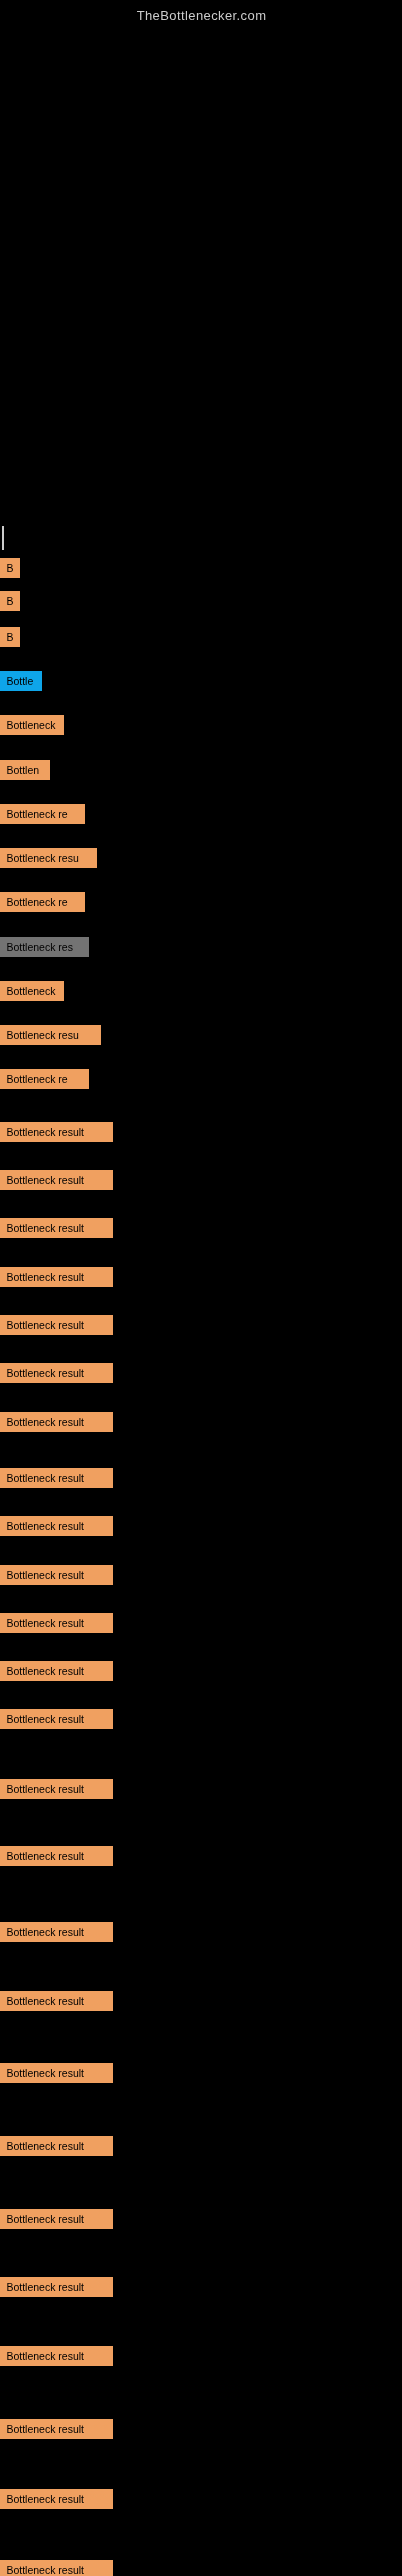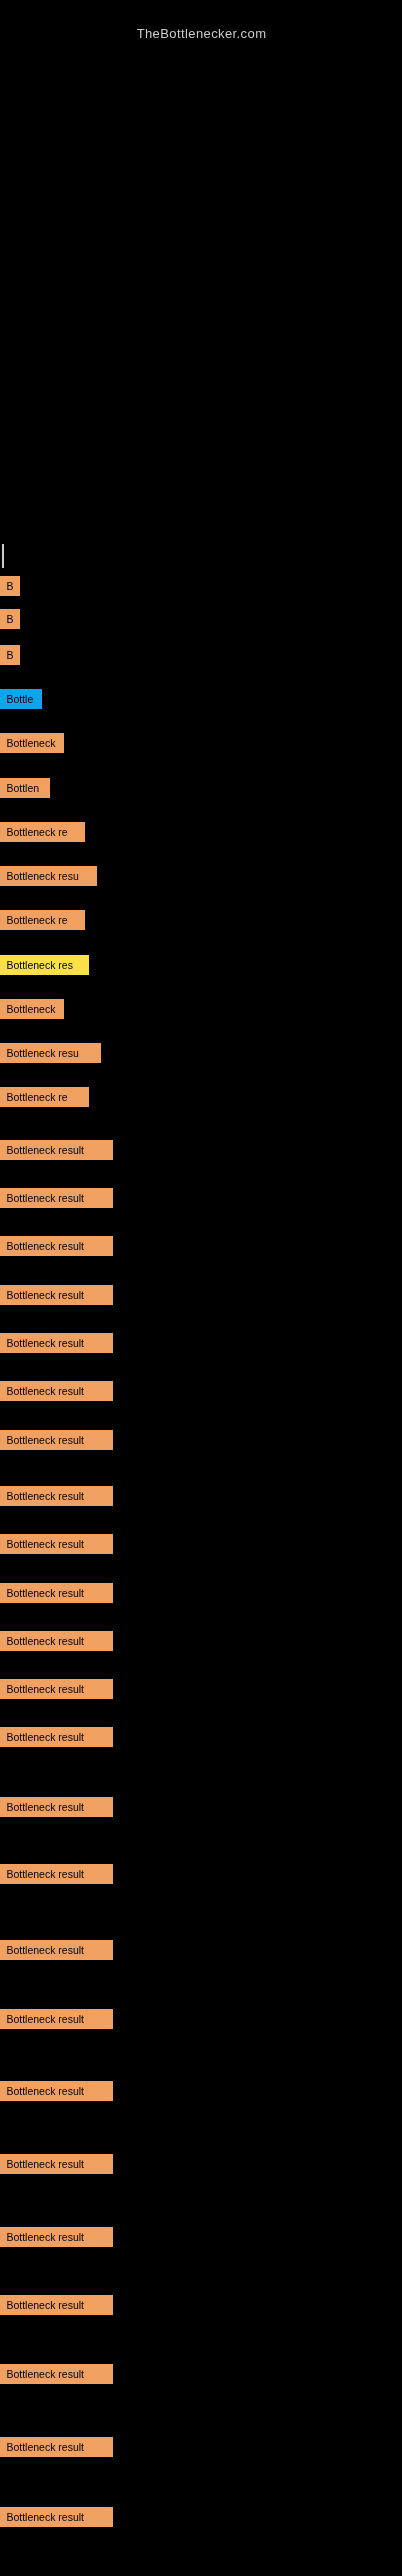--- a/index.html
+++ b/index.html
@@ -13,21 +13,21 @@
       width: 403px;
       min-height: 2576px;
       font-family: Arial, sans-serif;
       position: relative;
     }
 
     .site-title {
       color: #cccccc;
       font-size: 13px;
       text-align: center;
-      padding: 26px 0 4px 0;
+      padding: 8px 0 4px 0;
       letter-spacing: 0.4px;
     }
 
   </style>
 </head>
 <body>
 
 <div class="site-title">TheBottlenecker.com</div>
 
 <div id="items-wrapper" style="position: relative; width: 403px; height: 2576px;">
@@ -54,21 +54,21 @@
     <div style="position: absolute; left: 0px; top: 777px; display: flex; align-items: center;">
       <span style="background-color: rgb(240, 160, 96); color: rgb(0, 0, 0); font-size: 10.5px; font-weight: 500; padding: 4px 6.4px; display: inline-block; white-space: nowrap; min-width: 85px;">Bottleneck re</span>
     </div>
     <div style="position: absolute; left: 0px; top: 821px; display: flex; align-items: center;">
       <span style="background-color: rgb(240, 160, 96); color: rgb(0, 0, 0); font-size: 10.5px; font-weight: 500; padding: 4px 6.4px; display: inline-block; white-space: nowrap; min-width: 97px;">Bottleneck resu</span>
     </div>
     <div style="position: absolute; left: 0px; top: 865px; display: flex; align-items: center;">
       <span style="background-color: rgb(240, 160, 96); color: rgb(0, 0, 0); font-size: 10.5px; font-weight: 500; padding: 4px 6.4px; display: inline-block; white-space: nowrap; min-width: 85px;">Bottleneck re</span>
     </div>
     <div style="position: absolute; left: 0px; top: 910px; display: flex; align-items: center;">
-      <span style="background-color: #fde047; color: rgb(0, 0, 0); font-size: 10.5px; font-weight: 500; padding: 4px 6.4px; display: inline-block; white-space: nowrap; min-width: 89px;">Bottleneck res</span>
+      <span style="background-color: #737373; color: rgb(0, 0, 0); font-size: 10.5px; font-weight: 500; padding: 4px 6.4px; display: inline-block; white-space: nowrap; min-width: 89px;">Bottleneck res</span>
     </div>
     <div style="position: absolute; left: 0px; top: 954px; display: flex; align-items: center;">
       <span style="background-color: rgb(240, 160, 96); color: rgb(0, 0, 0); font-size: 10.5px; font-weight: 500; padding: 4px 6.4px; display: inline-block; white-space: nowrap; min-width: 64px;">Bottleneck</span>
     </div>
     <div style="position: absolute; left: 0px; top: 998px; display: flex; align-items: center;">
       <span style="background-color: rgb(240, 160, 96); color: rgb(0, 0, 0); font-size: 10.5px; font-weight: 500; padding: 4px 6.4px; display: inline-block; white-space: nowrap; min-width: 101px;">Bottleneck resu</span>
     </div>
     <div style="position: absolute; left: 0px; top: 1042px; display: flex; align-items: center;">
       <span style="background-color: rgb(240, 160, 96); color: rgb(0, 0, 0); font-size: 10.5px; font-weight: 500; padding: 4px 6.4px; display: inline-block; white-space: nowrap; min-width: 89px;">Bottleneck re</span>
     </div>

